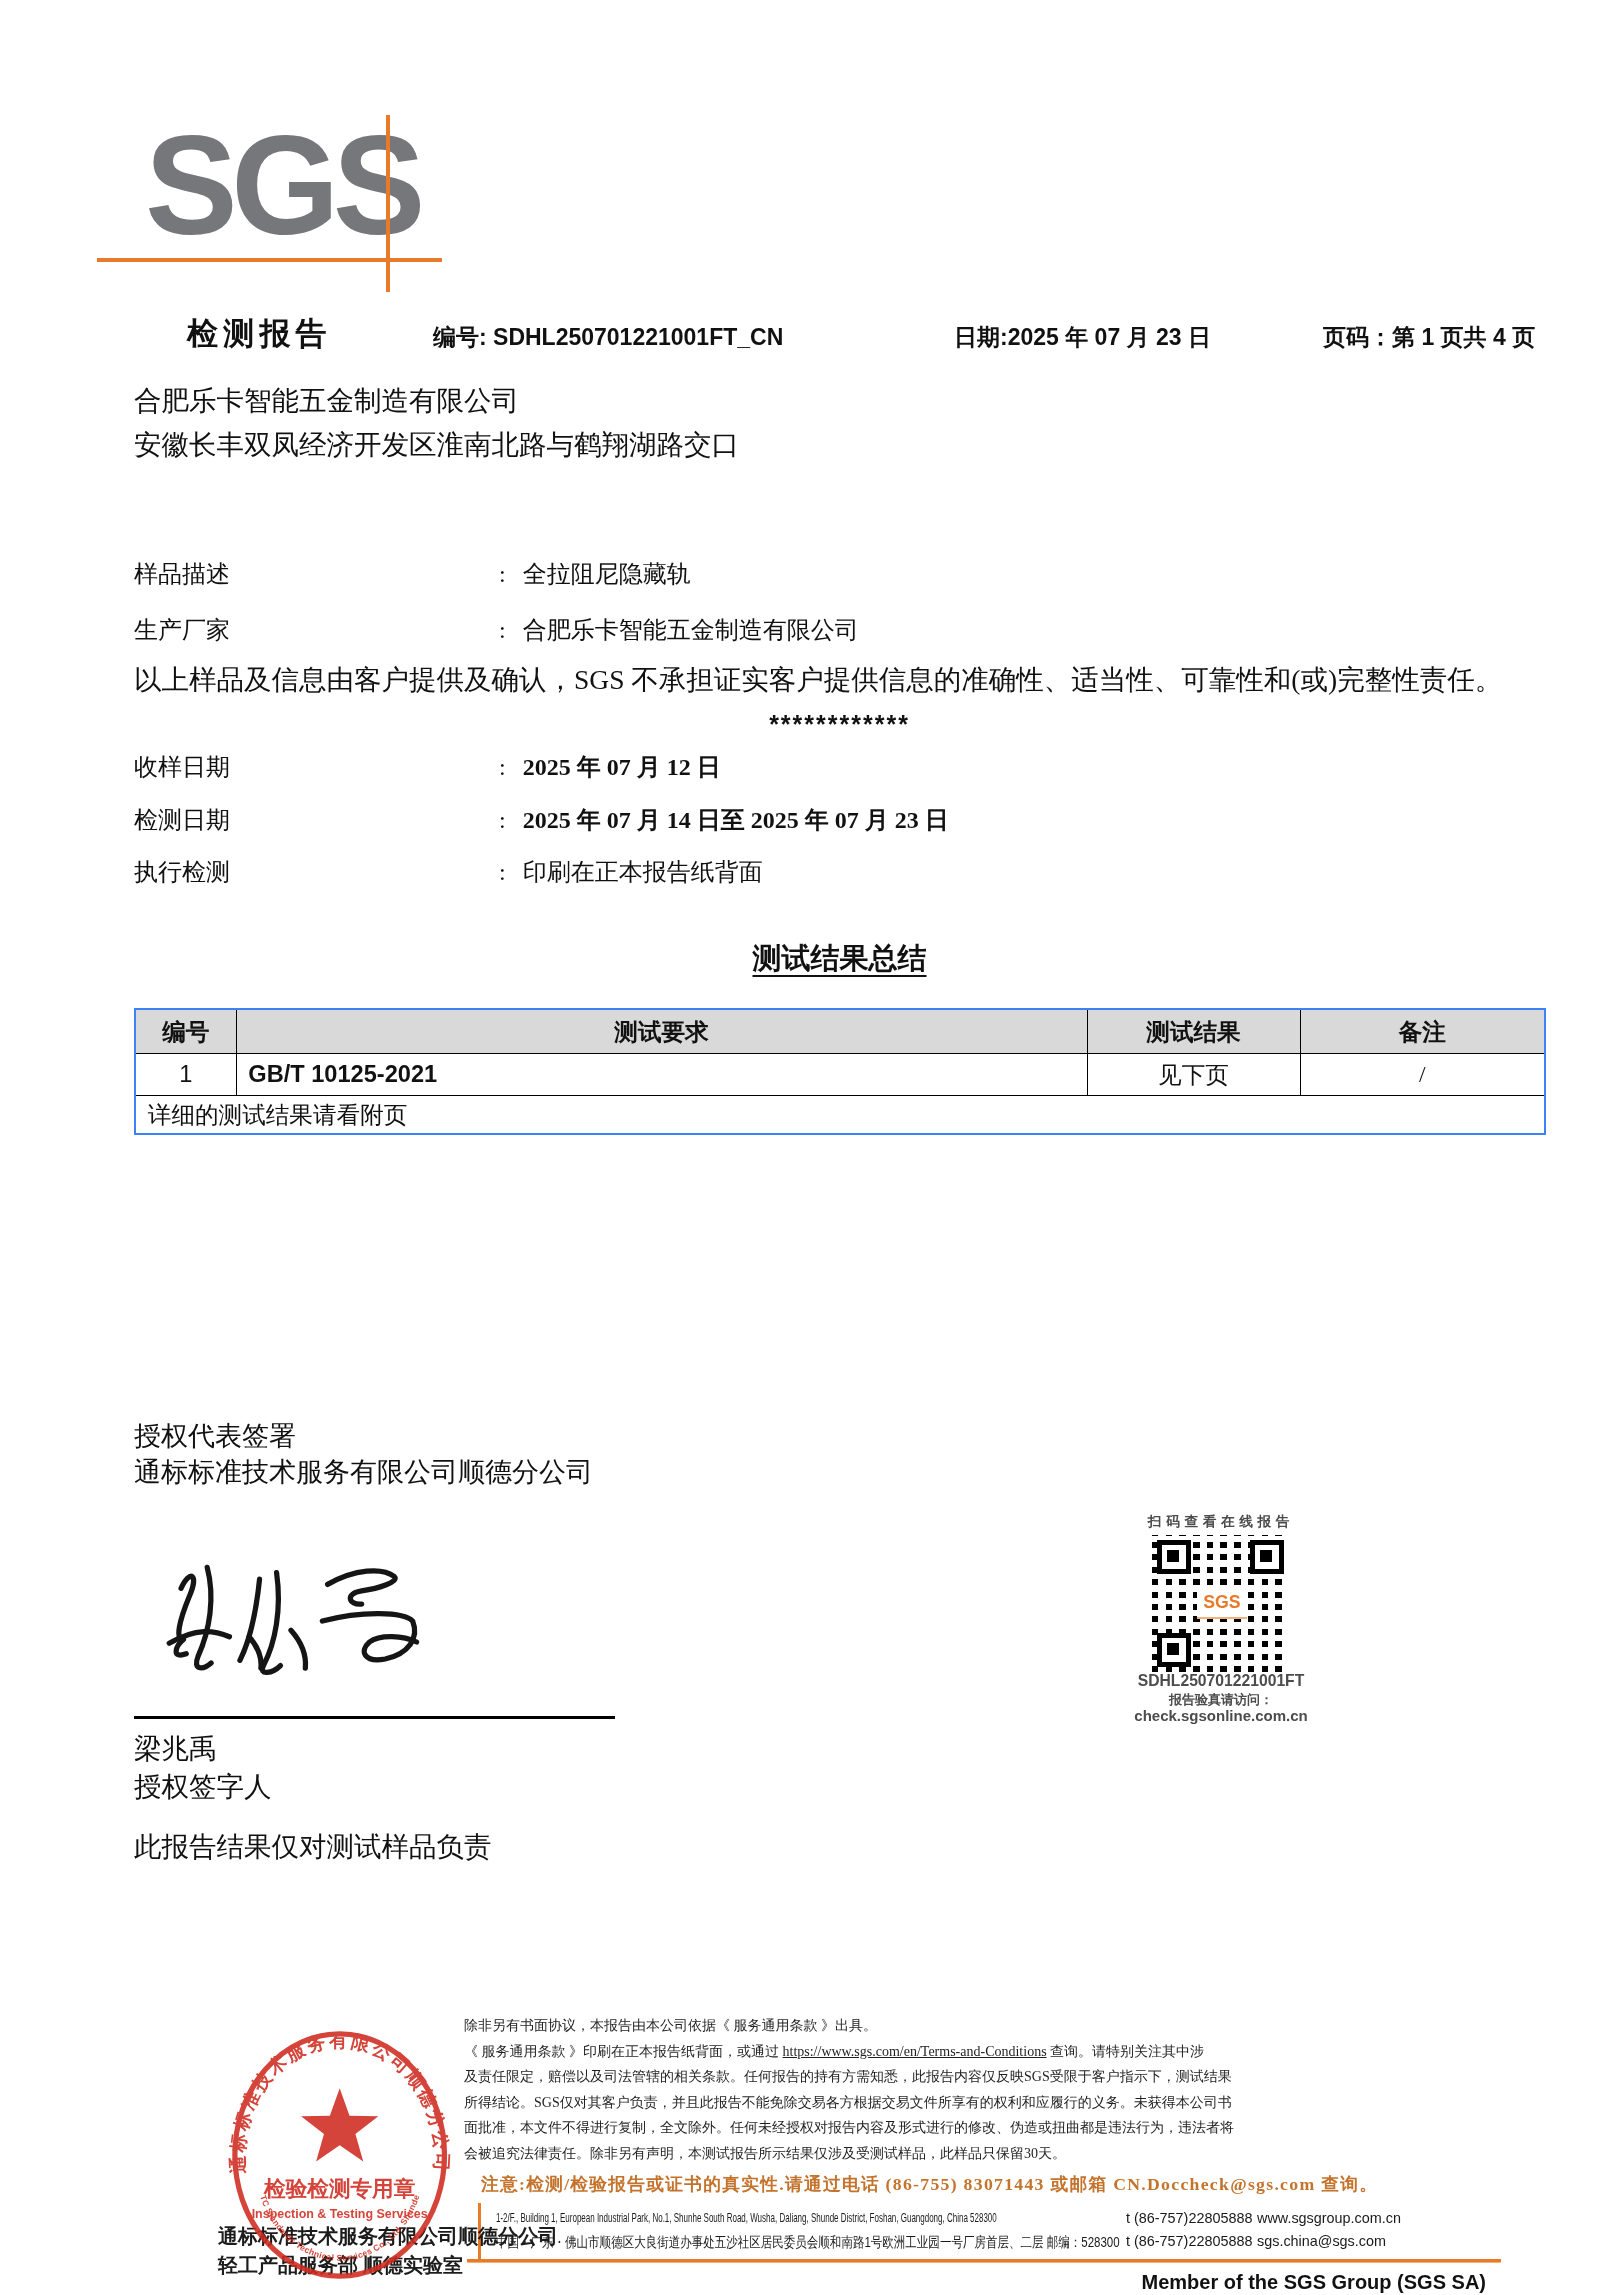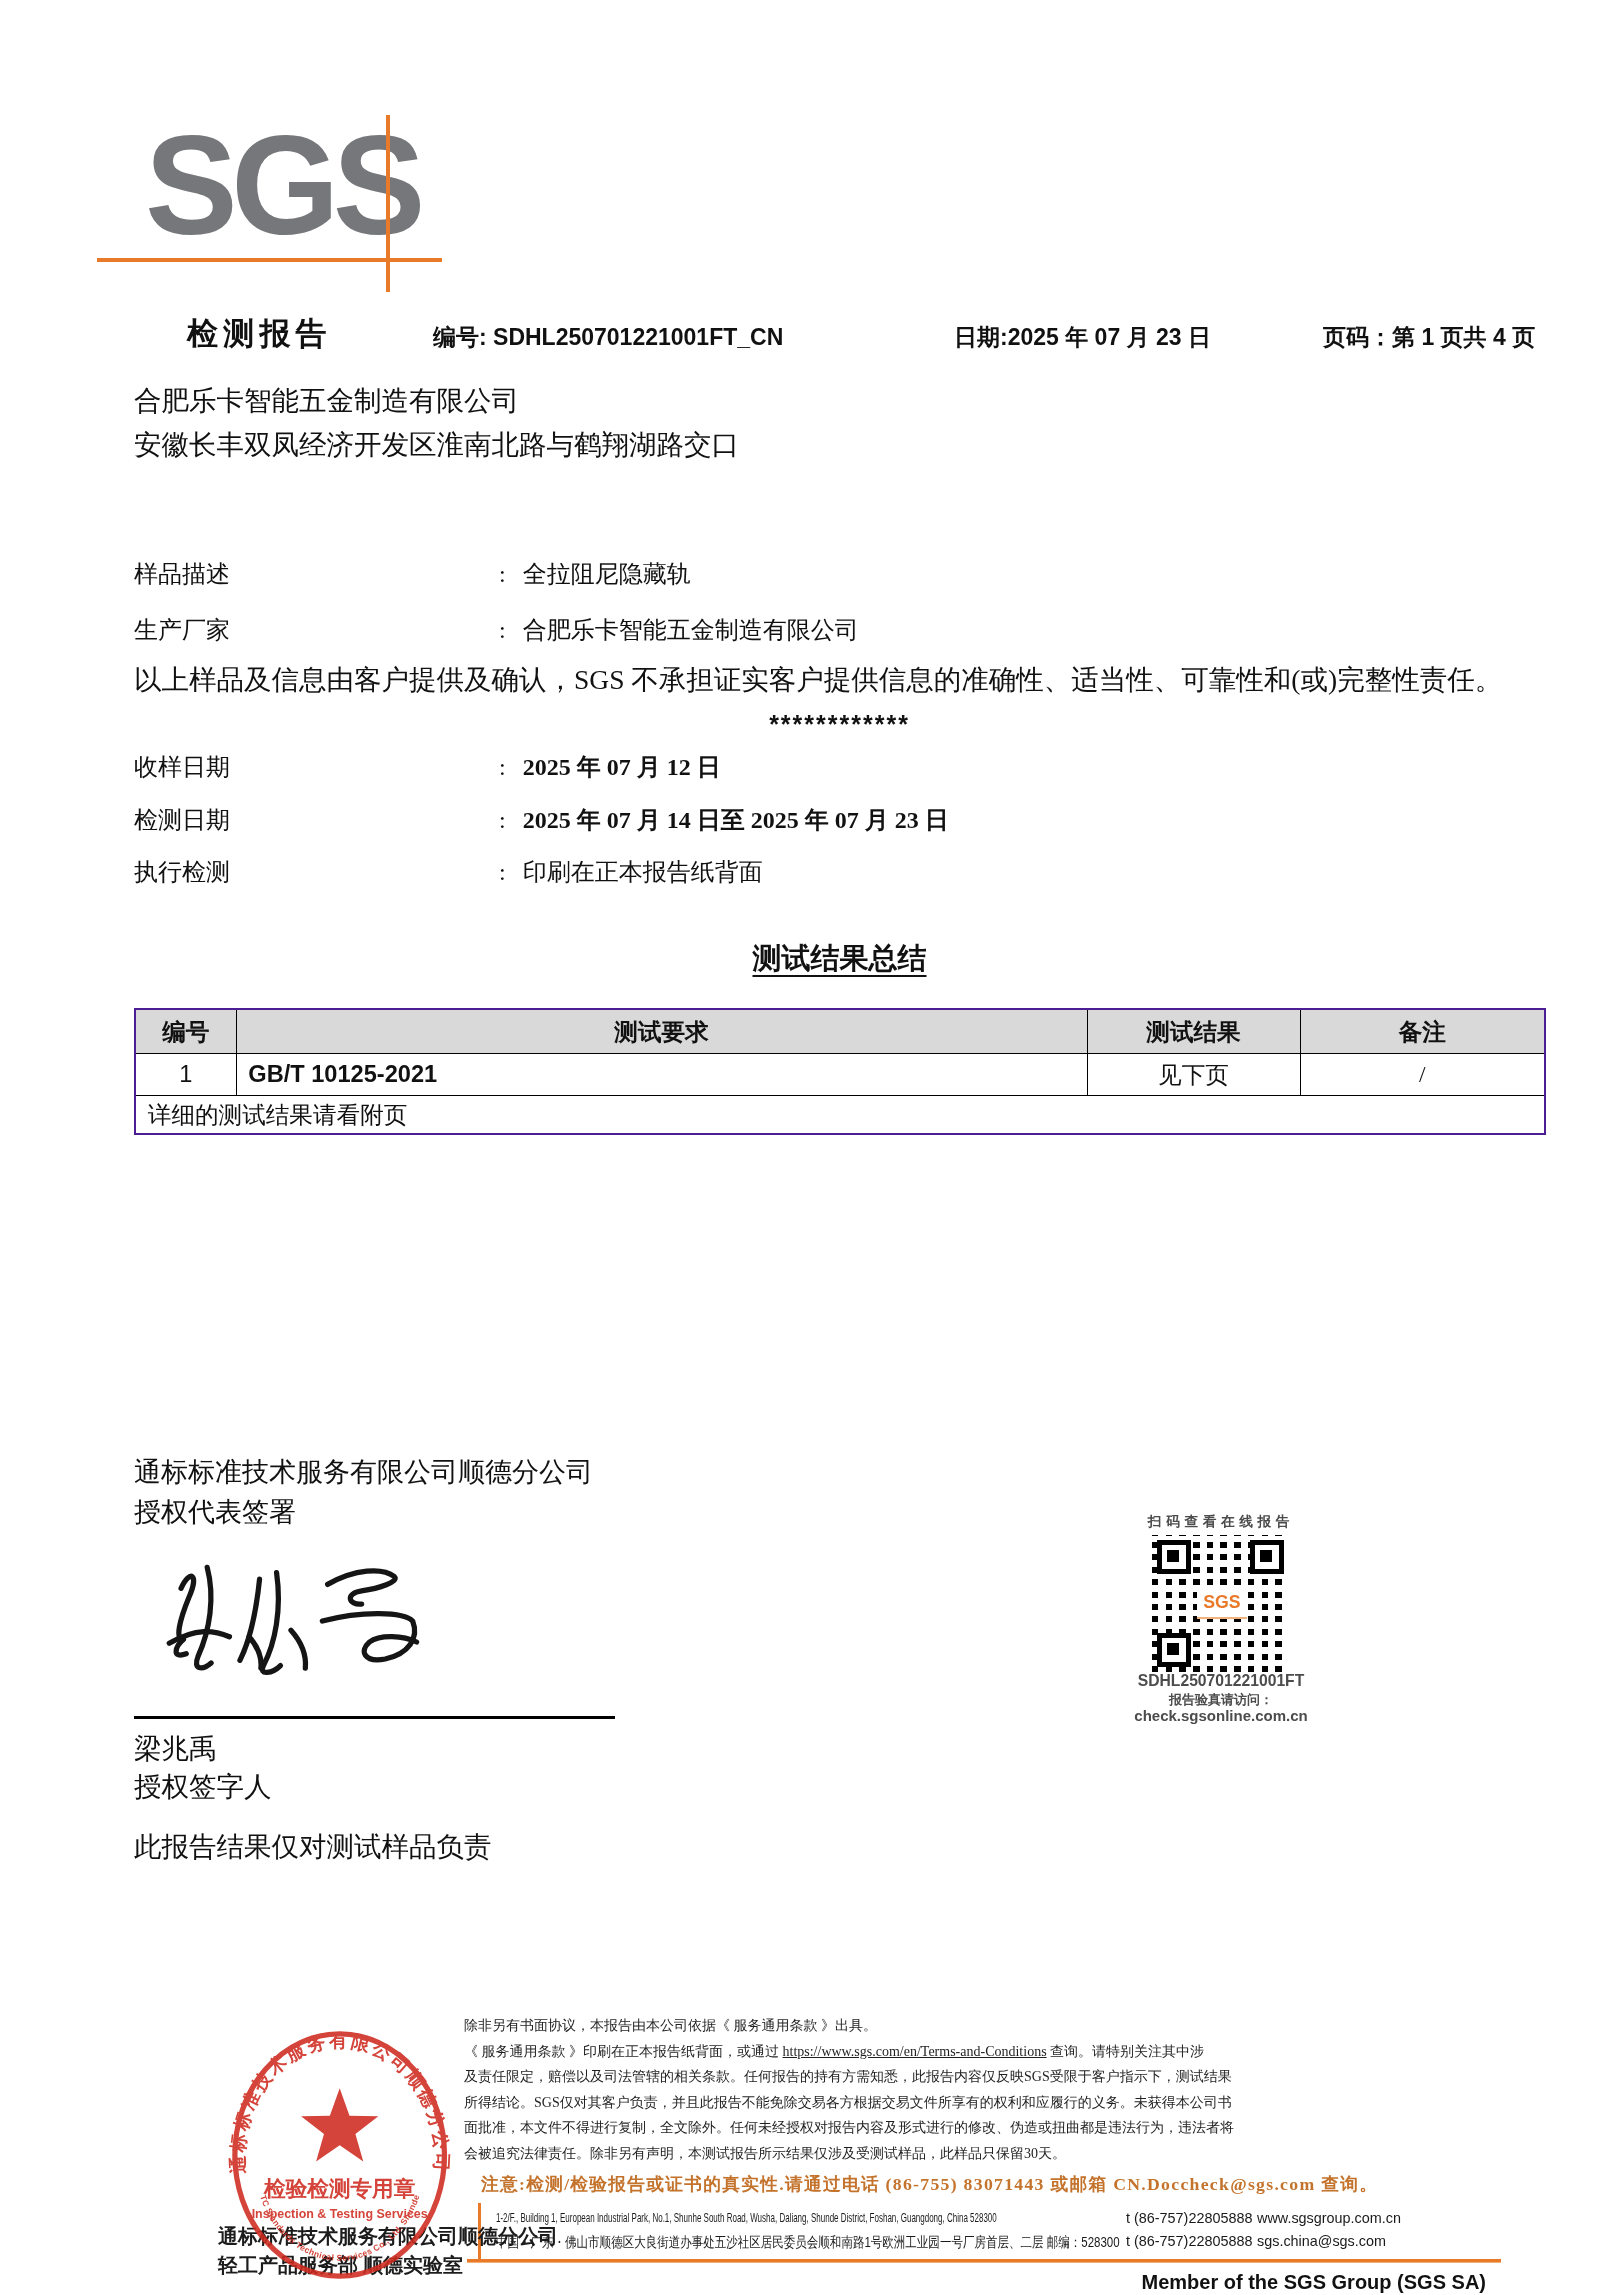--- a/index.html
+++ b/index.html
@@ -26,21 +26,21 @@
   .frow .bv{font-weight:700;}
   .stars{position:absolute;left:134px;top:710px;width:1411px;text-align:center;font-size:25px;font-weight:700;letter-spacing:2px;
          font-family:"Liberation Sans","DejaVu Sans",sans-serif;}
 
   .sum-title{position:absolute;left:134px;top:939px;width:1411px;text-align:center;font-size:29px;font-weight:700;}
   .sum-title span{text-decoration:underline;text-underline-offset:6.5px;}
 
   table.sum{position:absolute;left:134px;top:1008px;width:1411px;border-collapse:collapse;table-layout:fixed;
             font-size:23.6px;}
   table.sum th,table.sum td{border:1.3px solid #000;padding:0 11.8px;height:41px;overflow:hidden;}
-  table.sum{border:2px solid #4c1d95;}
+  table.sum{border:2px solid #3b82f6;}
   table.sum th{background:#d9d9d9;font-weight:700;text-align:center;height:43px;}
   td.c{text-align:center;}
   td.std{font-family:"Liberation Sans","DejaVu Sans",sans-serif;font-weight:700;}
   td.num{font-family:"Liberation Sans","DejaVu Sans",sans-serif;text-align:center;}
 
   .sig-line{position:absolute;left:134px;top:1716px;width:481px;height:2.6px;background:#000;}
   .sigsvg{position:absolute;left:147px;top:1541px;}
 
   
   .qr-hint{position:absolute;left:1113px;top:1513px;width:216px;text-align:center;font-size:13.7px;font-weight:700;
@@ -136,21 +136,21 @@
       <td class="c">见下页</td>
       <td class="c">/</td>
     </tr>
     <tr>
       <td colspan="4" style="height:37px;">详细的测试结果请看附页</td>
     </tr>
   </tbody>
     </table>
 
   <div class="bodyline" style="top:1454px;font-size:27px;">通标标准技术服务有限公司顺德分公司</div>
-  <div class="bodyline" style="top:1494px;font-size:27px;">授权代表签署</div>
+  <div class="bodyline" style="top:1418px;font-size:27px;">授权代表签署</div>
 
   <svg class="sigsvg" width="301" height="164" viewBox="0 0 460 250">
     <g fill="none" stroke="#151515" stroke-width="8" stroke-linecap="round" stroke-linejoin="round">
       <path d="M52 72 C66 42 80 50 64 86 C50 120 42 152 56 150 C42 162 38 180 60 172"></path>
       <path d="M92 40 C104 86 96 136 78 176 C70 196 84 198 98 186"></path>
       <path d="M34 156 C76 132 102 136 126 146"></path>
       <path d="M172 58 C166 116 154 158 142 182"></path>
       <path d="M198 48 C206 104 196 156 178 190 C170 206 192 202 204 190"></path>
       <path d="M156 146 C170 162 176 176 174 194"></path>
       <path d="M220 136 C236 154 244 172 242 194"></path>

